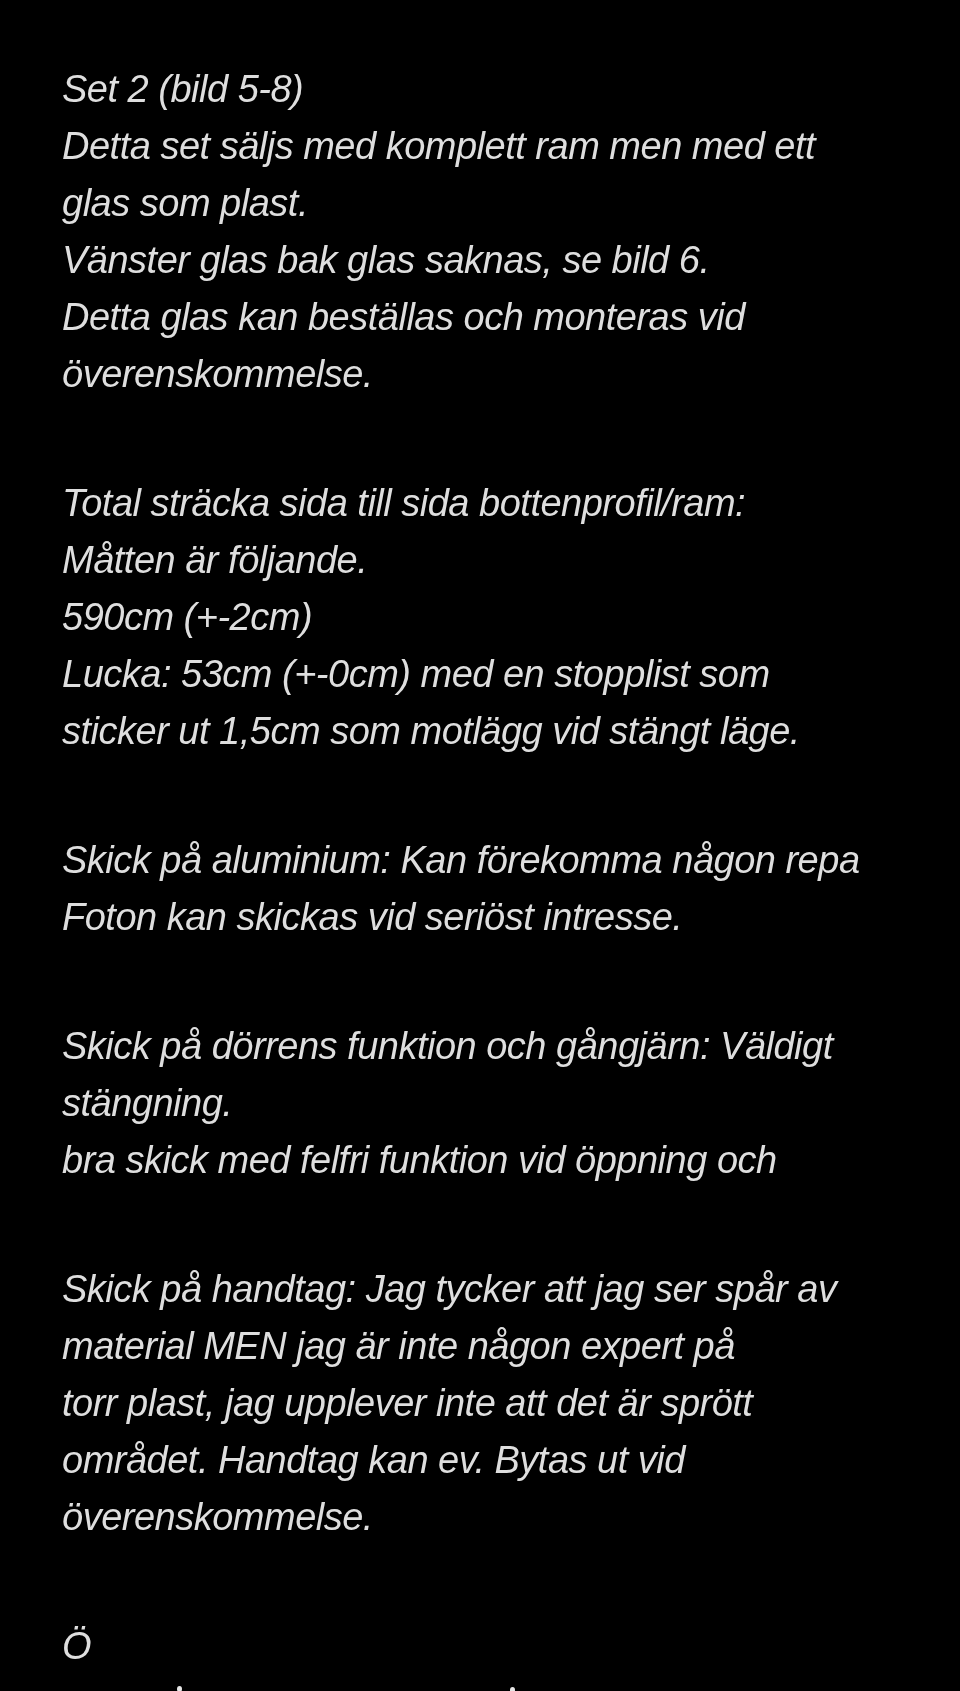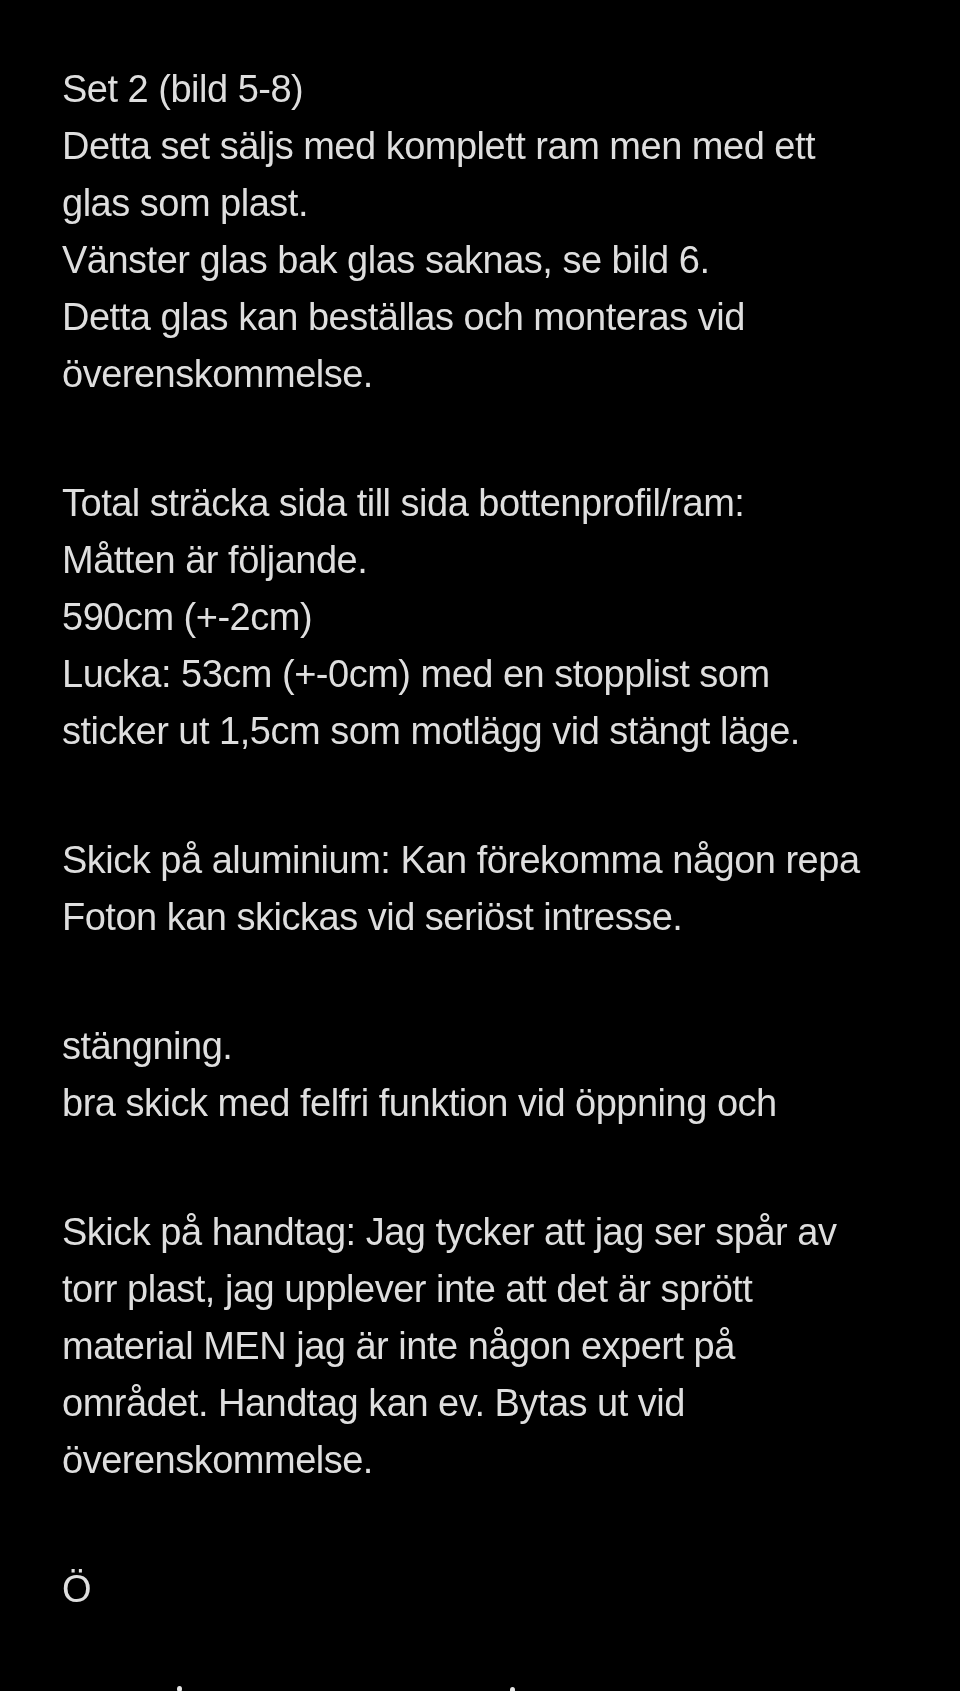--- a/index.html
+++ b/index.html
@@ -19,20 +19,21 @@
     padding: 61px 14px 0 62px;
     font-family: "Liberation Sans", sans-serif;
     font-weight: 400;
     font-size: 38px;
     line-height: 57px;
     letter-spacing: -0.5px;
     color: #dedede;
   }
   .paragraph {
     margin: 0 0 72px 0;
+    font-style: italic;
   }
   .line {
     white-space: pre;
   }
   
   .fragment-dot {
     position: absolute;
     width: 5px;
     height: 6px;
     border-radius: 50%;
@@ -58,27 +59,28 @@
       <div class="line">Måtten är följande.</div>
       <div class="line">590cm (+-2cm)</div>
       <div class="line">Lucka: 53cm (+-0cm) med en stopplist som</div>
       <div class="line">sticker ut 1,5cm som motlägg vid stängt läge.</div>
     </div>
     <div class="paragraph">
       <div class="line">Skick på aluminium: Kan förekomma någon repa</div>
       <div class="line">Foton kan skickas vid seriöst intresse.</div>
     </div>
     <div class="paragraph">
+      <div class="line">Skick på dörrens funktion och gångjärn: Väldigt</div>
       <div class="line">stängning.</div>
       <div class="line">bra skick med felfri funktion vid öppning och</div>
     </div>
     <div class="paragraph">
       <div class="line">Skick på handtag: Jag tycker att jag ser spår av</div>
+      <div class="line">material MEN jag är inte någon expert på</div>
       <div class="line">torr plast, jag upplever inte att det är sprött</div>
-      <div class="line">material MEN jag är inte någon expert på</div>
       <div class="line">området. Handtag kan ev. Bytas ut vid</div>
       <div class="line">överenskommelse.</div>
     </div>
     <div class="paragraph">
       <div class="line">Ö</div>
     </div>
   </div>
 
 <span class="fragment-dot f1"></span>
 <span class="fragment-dot f2"></span>

